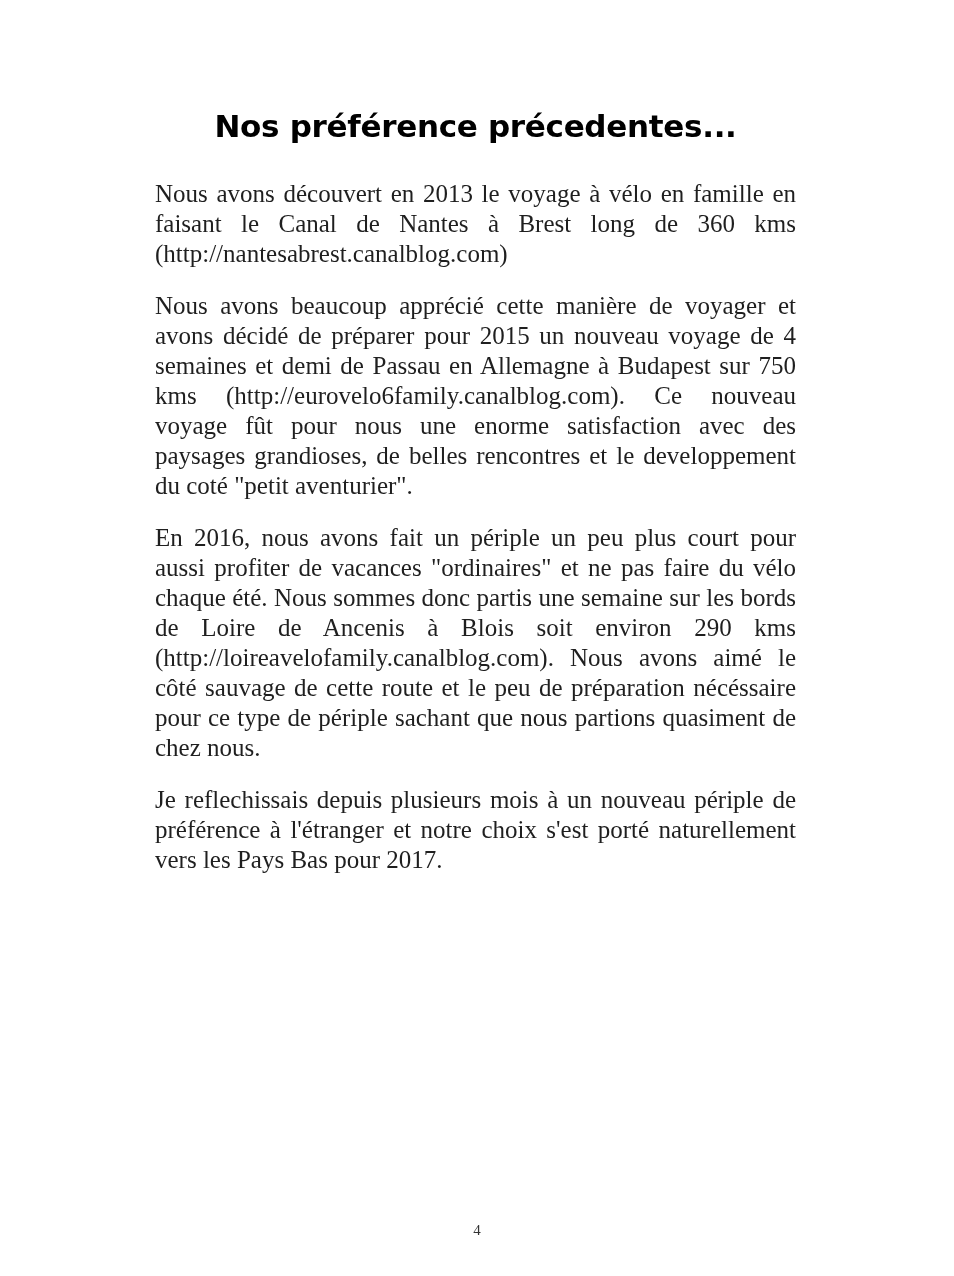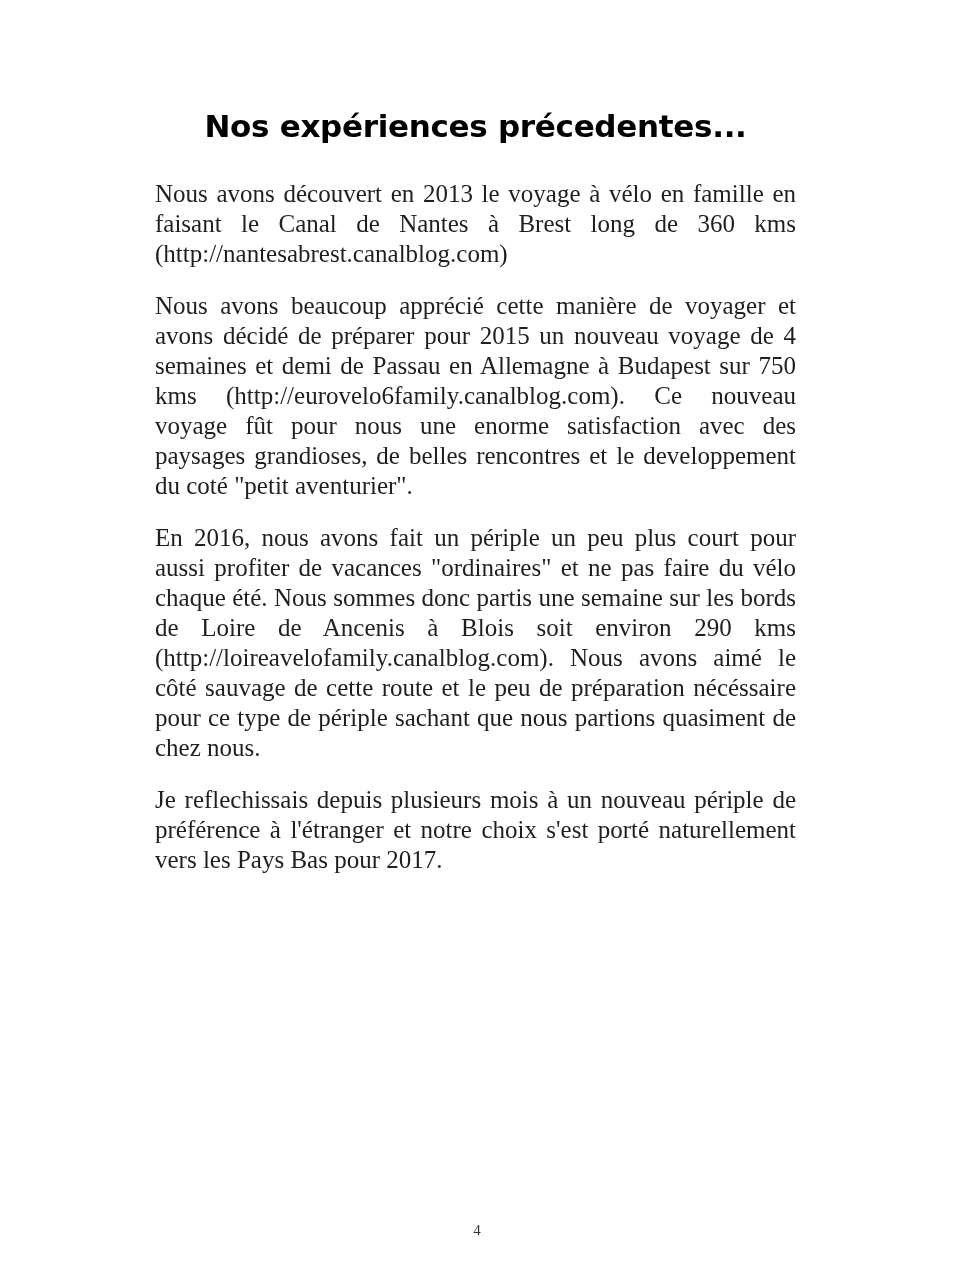--- a/index.html
+++ b/index.html
@@ -60,20 +60,20 @@
     font-size: 15px;
     color: #333333;
     font-family: "Liberation Serif", serif;
   }
 </style>
 </head>
 <body>
 
 <div class="page">
   <div class="content">
-    <h1 class="doc-title">Nos expériences précedentes...</h1>
+    <h1 class="doc-title">Nos préférence précedentes...</h1>
     <p class="para">Nous avons découvert en 2013 le voyage à vélo en famille en faisant le Canal de Nantes à Brest long de 360 kms (http://nantesabrest.canalblog.com)</p>
     <p class="para">Nous avons beaucoup apprécié cette manière de voyager et avons décidé de préparer pour 2015 un nouveau voyage de 4 semaines et demi de Passau en Allemagne à Budapest sur 750 kms (http://eurovelo6family.canalblog.com). Ce nouveau voyage fût pour nous une enorme satisfaction avec des paysages grandioses, de belles rencontres et le developpement du coté "petit aventurier".</p>
     <p class="para">En 2016, nous avons fait un périple un peu plus court pour aussi profiter de vacances "ordinaires" et ne pas faire du vélo chaque été. Nous sommes donc partis une semaine sur les bords de Loire de Ancenis à Blois soit environ 290 kms (http://loireavelofamily.canalblog.com). Nous avons aimé le côté sauvage de cette route et le peu de préparation nécéssaire pour ce type de périple sachant que nous partions quasiment de chez nous.</p>
     <p class="para">Je reflechissais depuis plusieurs mois à un nouveau périple de préférence à l'étranger et notre choix s'est porté naturellement vers les Pays Bas pour 2017.</p>
   </div>
   <div class="page-number">4</div>
 </div>
 
 </body></html>

